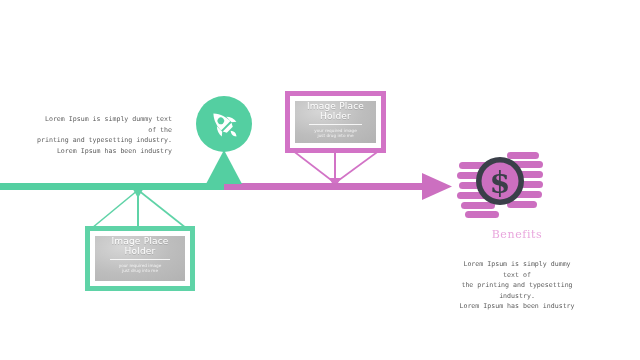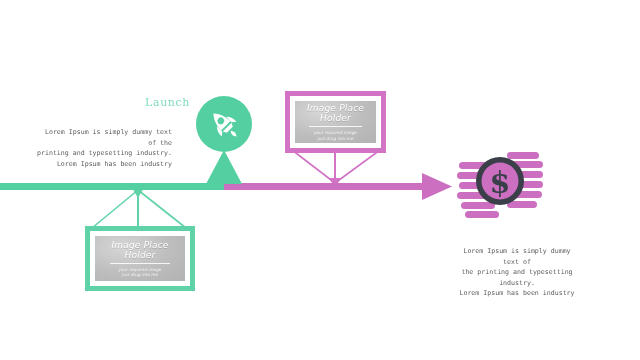--- a/index.html
+++ b/index.html
@@ -71,22 +71,21 @@
     background: #ffffff;
   }
   .ph-inner {
     position: absolute;
     inset: 5px;
     background:
       radial-gradient(ellipse at 30% 25%, #d6d6d6 0%, #bdbdbd 55%, #b2b2b2 100%);
     display: flex;
     flex-direction: column;
     align-items: center;
-    justify-content: center;
-    font-style: italic;
+    justify-content: flex-start;
   }
   .ph-title {
     font-family: "DejaVu Sans", "Liberation Sans", sans-serif;
     color: #ffffff;
     font-size: 9px;
     line-height: 10px;
     text-align: center;
     letter-spacing: 0.2px;
     text-shadow: 0 1px 0 rgba(120,120,120,0.35);
   }
@@ -151,21 +150,20 @@
   </svg>
 
   <svg class="layer" viewBox="0 0 640 360">
     <rect x="0" y="183" width="224" height="7" fill="#54cfa1"></rect>
     <rect x="224" y="183" width="198" height="7" fill="#cc6fc0"></rect>
     <polygon points="422,173 452,186.5 422,200" fill="#cc6fc0"></polygon>
     <polygon points="224,150 242,184 206,184" fill="#54cfa1"></polygon>
   </svg>
 
   <div id="launch-block">
-    <div class="title">Launch</div>
     <div class="body-text">Lorem Ipsum is simply dummy text of the
 printing and typesetting industry.
 Lorem Ipsum has been industry</div>
   </div>
 
   <div id="rocket-badge">
     <svg viewBox="0 0 56 56" width="56" height="56">
       <g fill="#ffffff" transform="rotate(-45 28 28)">
 
         <path d="M28 13 C33 18.5 34.6 25 34.6 30.5 L21.4 30.5 C21.4 25 23 18.5 28 13 Z"></path>
@@ -222,18 +220,19 @@
         <rect x="52" y="53" width="30" height="7" rx="3.5"></rect>
       </g>
 
       <circle cx="45" cy="33" r="24" fill="#3a3f49"></circle>
       <circle cx="45" cy="33" r="18.5" fill="#cc6fc0"></circle>
       <text x="45" y="45" text-anchor="middle" font-family="DejaVu Serif, Liberation Serif, serif" font-size="30" font-weight="bold" fill="#3a3f49">$</text>
     </svg>
   </div>
 
   <div id="benefits-block">
+    <div class="title">Benefits</div>
     <div class="body-text">Lorem Ipsum is simply dummy text of
 the printing and typesetting industry.
 Lorem Ipsum has been industry</div>
   </div>
 
 </div>
 
 </body></html>

